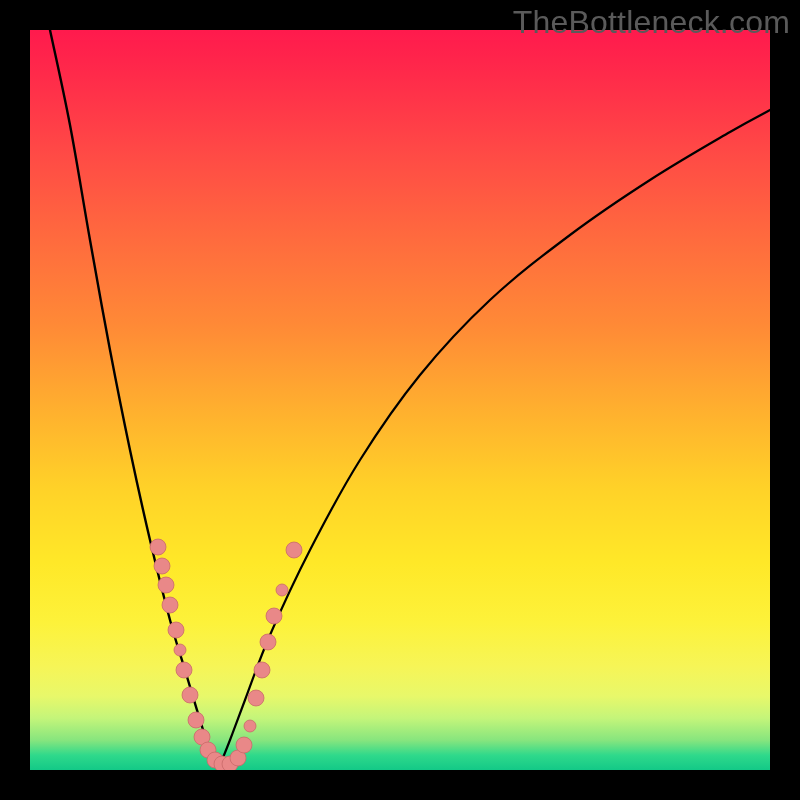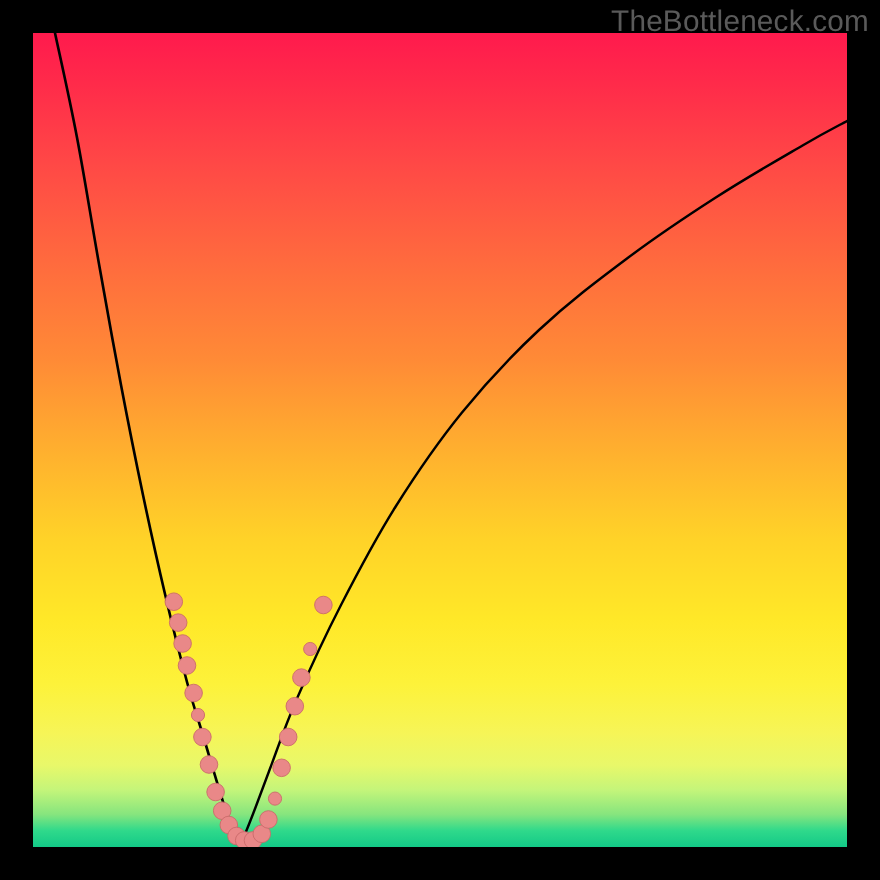--- a/index.html
+++ b/index.html
@@ -48,21 +48,21 @@
       #86e57e 96%,
       #2fd98b 98%,
       #13c987 100%
     );
   }
   .watermark {
     position: absolute;
     top: 4px;
     right: 10px;
     color: #5a5a5a;
-    font-size: 27px;
+    font-size: 32px;
     font-weight: 500;
     letter-spacing: 0.2px;
     z-index: 3;
     user-select: none;
   }
   svg.curves {
     position: absolute;
     left: 0;
     top: 0;
     width: 100%;

